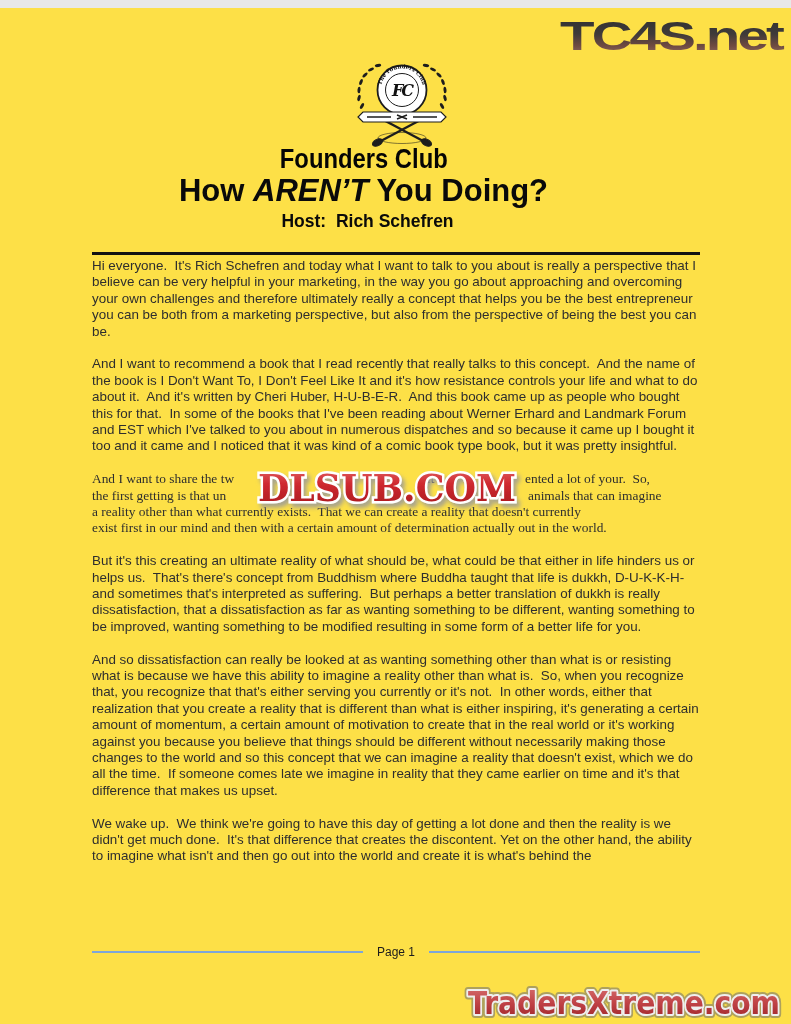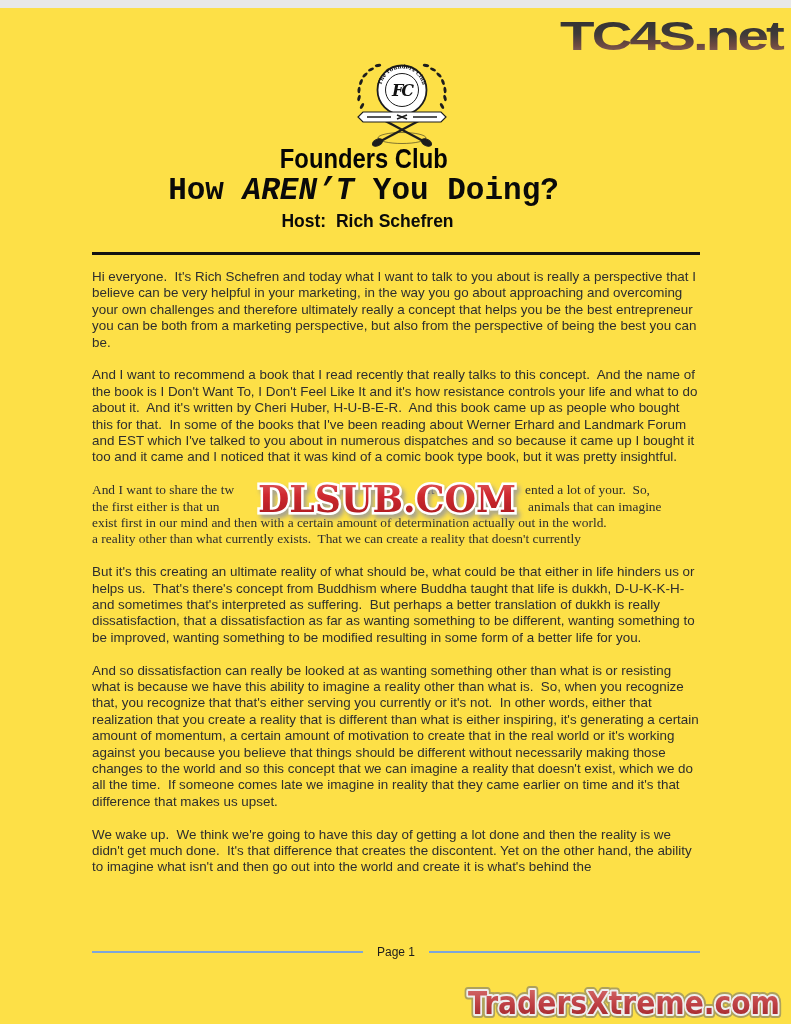--- a/index.html
+++ b/index.html
@@ -10,29 +10,29 @@
   .tc4s{position:absolute;top:2px;right:4px;}
 
   
   .crest{position:absolute;top:52px;left:347px;}
 
   
   .head{position:absolute;top:136px;left:0;width:727px;text-align:center;}
   .h1{font-weight:bold;font-size:28px;letter-spacing:0;color:#050505;
       display:inline-block;transform:scaleX(.85);transform-origin:center;
       font-family:"Liberation Sans",sans-serif;line-height:30px;}
-  .h2{font-family:Liberation Mono, monospace;font-weight:bold;font-size:31px;
+  .h2{font-family:Liberation Sans, sans-serif;font-weight:bold;font-size:31px;
       color:#0a0a0a;line-height:34px;margin-top:0;}
   .h2 .it{font-style:italic;}
   .h3{font-weight:bold;font-size:17.5px;color:#0a0a0a;margin-top:3px;white-space:pre;padding-left:8px;}
 
   .rule{position:absolute;top:244px;left:92px;width:608px;height:3px;background:#121212;}
 
   
-  .content{position:absolute;top:261px;left:92px;width:610px;
+  .content{position:absolute;top:250px;left:92px;width:610px;
            font-size:13.4px;line-height:16.4px;color:#2e2e2e;}
   .content p{margin:0 0 16.4px 0;white-space:pre-wrap;}
 
   
   .p3{position:relative;margin:0 0 16.4px 0;}
   .p3 .ln{position:relative;height:16.4px;line-height:16.4px;white-space:pre;font-family:Liberation Serif, serif;}
   .p3 .frag-mid{position:absolute;left:335px;top:0;}
   .p3 .frag-right1{position:absolute;left:433px;top:0;}
   .p3 .frag-right2{position:absolute;left:436px;top:0;}
   .wm{position:absolute;left:153px;top:-8px;z-index:3;pointer-events:none;}
@@ -126,23 +126,23 @@
             <stop offset="0.42" stop-color="#cf2a30"></stop>
             <stop offset="1" stop-color="#a5181d"></stop>
           </linearGradient>
           <filter id="wms" x="-15%" y="-15%" width="130%" height="140%">
             <feDropShadow dx="3" dy="4" stdDeviation="2" flood-color="#9a9a9a" flood-opacity="0.85"></feDropShadow>
           </filter>
         </defs>
         <text x="142" y="38" text-anchor="middle" font-family="DejaVu Serif, serif" font-weight="bold" font-size="38" fill="url(#wmg)" stroke="#ffffff" stroke-width="5" paint-order="stroke" filter="url(#wms)" textLength="258" lengthAdjust="spacingAndGlyphs">DLSUB.COM</text>
       </svg>
       <div class="ln"><span>And I want to share the tw</span><span class="frag-mid">it</span><span class="frag-right1">ented a lot of your.  So,</span></div>
-      <div class="ln"><span>the first either is that un</span><span class="frag-right2">animals that can imagine</span></div>
+      <div class="ln"><span>the first getting is that un</span><span class="frag-right2">animals that can imagine</span></div>
+      <div class="ln">a reality other than what currently exists.  That we can create a reality that doesn't currently</div>
       <div class="ln">exist first in our mind and then with a certain amount of determination actually out in the world.</div>
-      <div class="ln">a reality other than what currently exists.  That we can create a reality that doesn't currently</div>
     </div>
 
     <p>But it's this creating an ultimate reality of what should be, what could be that either in life hinders us or helps us.  That's there's concept from Buddhism where Buddha taught that life is dukkh, D-U-K-K-H- and sometimes that's interpreted as suffering.  But perhaps a better translation of dukkh is really dissatisfaction, that a dissatisfaction as far as wanting something to be different, wanting something to be improved, wanting something to be modified resulting in some form of a better life for you.</p>
     <p>And so dissatisfaction can really be looked at as wanting something other than what is or resisting what is because we have this ability to imagine a reality other than what is.  So, when you recognize that, you recognize that that's either serving you currently or it's not.  In other words, either that realization that you create a reality that is different than what is either inspiring, it's generating a certain amount of momentum, a certain amount of motivation to create that in the real world or it's working against you because you believe that things should be different without necessarily making those changes to the world and so this concept that we can imagine a reality that doesn't exist, which we do all the time.  If someone comes late we imagine in reality that they came earlier on time and it's that difference that makes us upset.</p>
     <p>We wake up.  We think we're going to have this day of getting a lot done and then the reality is we didn't get much done.  It's that difference that creates the discontent. Yet on the other hand, the ability to imagine what isn't and then go out into the world and create it is what's behind the</p>
   </div>
 
   <div class="footer">
     <div class="fline"></div>
     <div class="fpage">Page 1</div>

